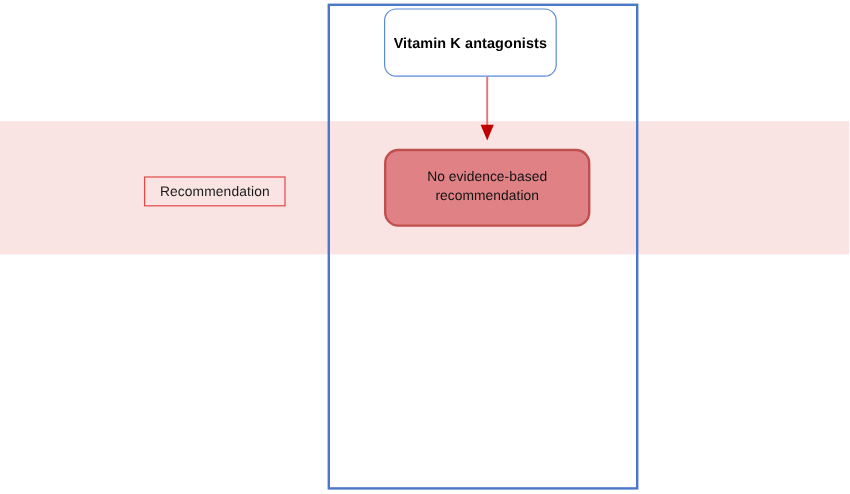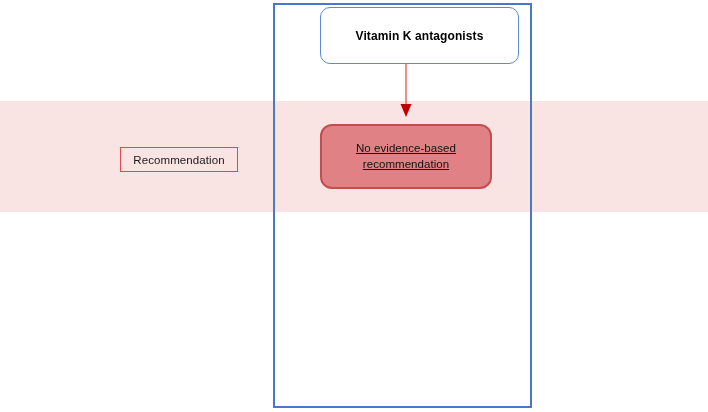--- a/index.html
+++ b/index.html
@@ -59,21 +59,21 @@
     color: #1a1a1a;
     letter-spacing: 0.1px;
     white-space: nowrap;
   }
 
   
   .node-top {
     position: absolute;
     left: 320px;
     top: 7px;
-    width: 199px;
+    width: 144px;
     height: 57px;
     border: 1.5px solid #5b8ad6;
     border-radius: 10px;
     background: #ffffff;
     box-sizing: border-box;
     display: flex;
     align-items: center;
     justify-content: center;
   }
   .node-top-label {
@@ -98,21 +98,20 @@
     display: flex;
     align-items: center;
     justify-content: center;
   }
   .node-red-label {
     font-size: 11.5px;
     color: #111111;
     text-align: center;
     line-height: 1.35;
     letter-spacing: 0.05px;
-    text-decoration: underline;
   }
 
   
   .connector {
     position: absolute;
     left: 0;
     top: 0;
     width: 708px;
     height: 412px;
     pointer-events: none;

